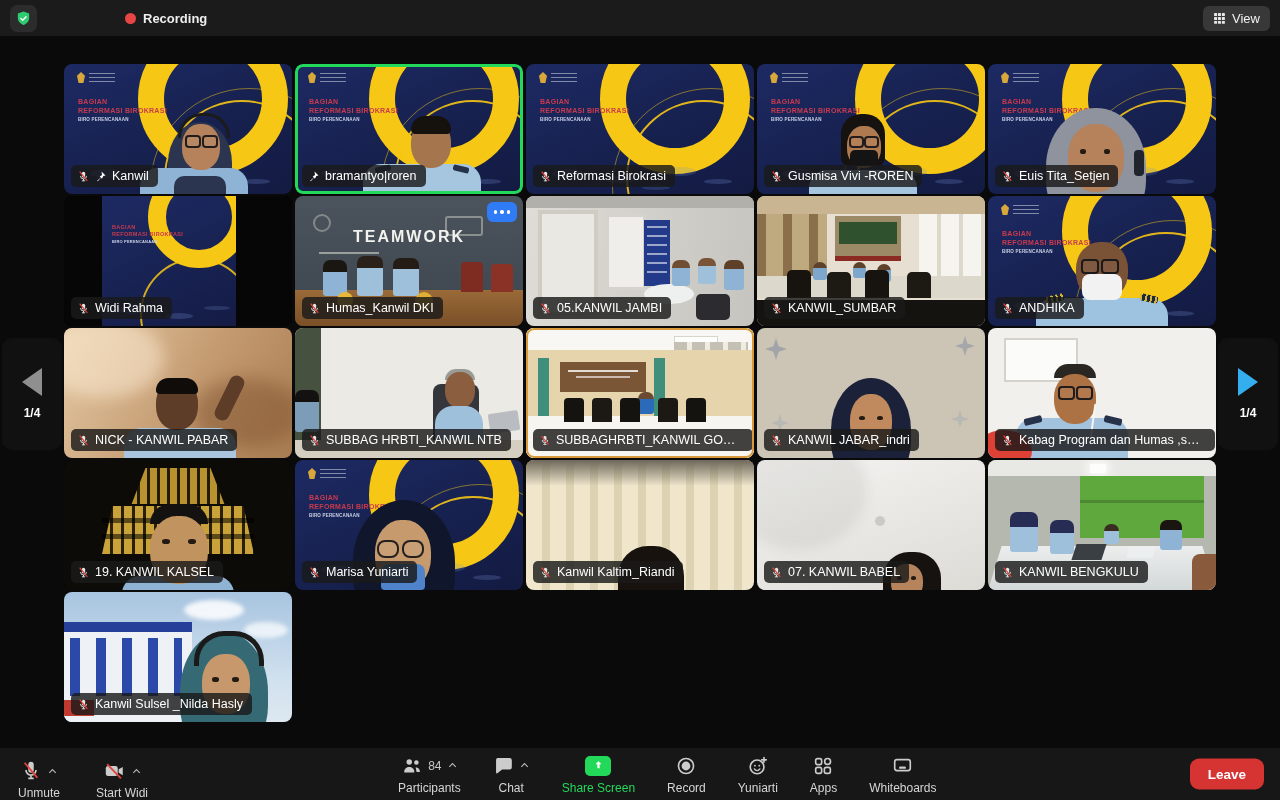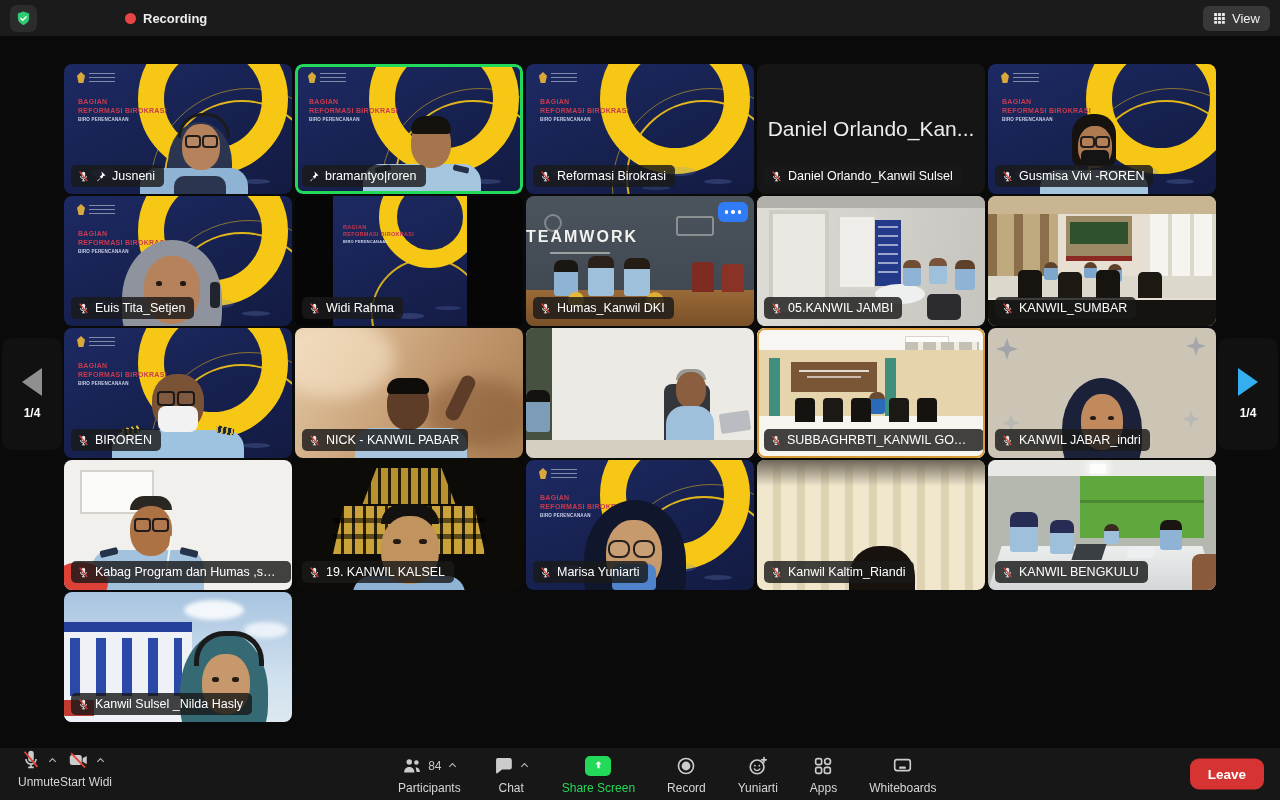--- a/index.html
+++ b/index.html
@@ -45,32 +45,32 @@
   .namecard{background:#151515;display:flex;align-items:center;justify-content:center;}
   .namecard .big{color:#ececec;font-size:21px;}
   
   .page-nav{position:absolute;width:60px;height:112px;top:338px;background:#111;border-radius:10px;z-index:9;
     display:flex;flex-direction:column;align-items:center;justify-content:center;gap:10px;cursor:pointer;}
   .tri-left{width:0;height:0;border-top:14px solid transparent;border-bottom:14px solid transparent;border-right:20px solid #8f8f8f;}
   .tri-right{width:0;height:0;border-top:14px solid transparent;border-bottom:14px solid transparent;border-left:20px solid #35aef0;}
   .page-label{color:#fff;font-size:12px;font-weight:700;}
   
   .toolbar{position:absolute;left:0;right:0;bottom:0;height:52px;background:#171717;}
-  .tb-left{position:absolute;left:18px;top:0;height:100%;display:flex;align-items:flex-start;}
+  .tb-left{position:absolute;left:18px;top:0;height:100%;display:flex;align-items:flex-end;gap:36px;}
   .tb-center{position:absolute;left:398px;top:0;height:100%;display:flex;align-items:center;gap:32px;}
   .tb-item{display:flex;flex-direction:column;align-items:center;gap:3px;color:#d6d6d6;font-size:12px;cursor:pointer;}
   .icon-row{display:flex;align-items:center;gap:5px;height:24px;}
   .green-sq{width:26px;height:20px;border-radius:5px;background:#23d959;display:flex;align-items:center;justify-content:center;}
   .share-label{color:#23d959;}
   .count{color:#c8c8c8;font-size:12px;}
   .leave-btn{position:absolute;right:16px;top:50%;transform:translateY(-50%);background:#d63333;color:#fff;
     font-size:13.5px;font-weight:700;padding:8px 18px;border-radius:9px;cursor:pointer;}
   
   .fg{position:absolute;border-radius:7px 7px 3px 3px;}
-  .board-text{position:absolute;top:32px;left:0;right:0;color:#f2f2ee;font-size:16px;letter-spacing:2px;font-weight:600;z-index:2;font-family:"Liberation Sans",sans-serif;}
+  .board-text{position:absolute;top:32px;left:0;right:0;text-align:center;color:#f2f2ee;font-size:16px;letter-spacing:2px;font-weight:600;z-index:2;font-family:"Liberation Sans",sans-serif;}
   .more-btn{position:absolute;top:6px;right:6px;width:30px;height:20px;background:#2f7cf6;border-radius:6px;z-index:7;display:flex;align-items:center;justify-content:center;gap:3px;cursor:pointer;}
   .more-btn i{width:3.5px;height:3.5px;border-radius:50%;background:#fff;}
 </style>
 </head>
 <body>
 
 <div class="topbar">
   <div class="shield-btn">
     <svg width="17" height="17" viewBox="0 0 24 24">
         <path d="M12 2l8 3v6c0 5-3.4 8.6-8 10-4.6-1.4-8-5-8-10V5z" fill="#2ecc71"></path>
@@ -123,21 +123,21 @@
     </div>
     <div class="nametag">
       <svg width="13" height="13" viewBox="0 0 24 24">
           <path fill="#e8e8e8" d="M12 14a3 3 0 0 0 3-3V6a3 3 0 0 0-6 0v5a3 3 0 0 0 3 3z"></path>
           <path fill="none" stroke="#e8e8e8" stroke-width="1.7" d="M6.5 11a5.5 5.5 0 0 0 11 0M12 16.5V20M9 20h6"></path>
           <path stroke="#e0443a" stroke-width="2.4" d="M5 3l14 17"></path>
         </svg>
       <svg width="12" height="12" viewBox="0 0 24 24" fill="#fff">
           <path d="M13 3l8 8-4.4 1L14 17.5l-2.2-2.2-6.2 7.4-1.3-1.3 7.4-6.2L9.5 13 14 10z"></path>
         </svg>
-      <span class="nm">Jusneni</span>
+      <span class="nm">Kanwil</span>
     </div>
   </div>
 
   <div class="tile speaking">
     <div class="video vbg">
       <i class="ab arcS"></i>
         <i class="ab arcT"></i>
         <i class="ab arcT2"></i>
       <span class="gov"></span>
       <div class="brand">
@@ -178,33 +178,20 @@
     <div class="nametag">
       <svg width="13" height="13" viewBox="0 0 24 24">
           <path fill="#e8e8e8" d="M12 14a3 3 0 0 0 3-3V6a3 3 0 0 0-6 0v5a3 3 0 0 0 3 3z"></path>
           <path fill="none" stroke="#e8e8e8" stroke-width="1.7" d="M6.5 11a5.5 5.5 0 0 0 11 0M12 16.5V20M9 20h6"></path>
           <path stroke="#e0443a" stroke-width="2.4" d="M5 3l14 17"></path>
         </svg>
       <span class="nm">Reformasi Birokrasi</span>
     </div>
   </div>
 
-  <div class="tile">
-    <div class="video namecard">
-      <span class="big">Daniel Orlando_Kan...</span>
-    </div>
-    <div class="nametag">
-      <svg width="13" height="13" viewBox="0 0 24 24">
-          <path fill="#e8e8e8" d="M12 14a3 3 0 0 0 3-3V6a3 3 0 0 0-6 0v5a3 3 0 0 0 3 3z"></path>
-          <path fill="none" stroke="#e8e8e8" stroke-width="1.7" d="M6.5 11a5.5 5.5 0 0 0 11 0M12 16.5V20M9 20h6"></path>
-          <path stroke="#e0443a" stroke-width="2.4" d="M5 3l14 17"></path>
-        </svg>
-      <span class="nm">Daniel Orlando_Kanwil Sulsel</span>
-    </div>
-  </div>
 
   <div class="tile">
     <div class="video vbg">
       <i class="ab arcS" style="right:-20px;"></i>
         <i class="ab arcT"></i>
         <i class="ab arcT2"></i>
       <span class="gov"></span>
       <div class="brand">
         <div class="b1">BAGIAN</div>
           <div class="b1">REFORMASI BIROKRASI</div>
@@ -385,21 +372,21 @@
         <i class="ab lens" style="left:93px;bottom:52px;width:14px;height:11px;"></i>
         <i class="ab lens" style="left:113px;bottom:52px;width:14px;height:11px;"></i>
       </div>
     </div>
     <div class="nametag">
       <svg width="13" height="13" viewBox="0 0 24 24">
           <path fill="#e8e8e8" d="M12 14a3 3 0 0 0 3-3V6a3 3 0 0 0-6 0v5a3 3 0 0 0 3 3z"></path>
           <path fill="none" stroke="#e8e8e8" stroke-width="1.7" d="M6.5 11a5.5 5.5 0 0 0 11 0M12 16.5V20M9 20h6"></path>
           <path stroke="#e0443a" stroke-width="2.4" d="M5 3l14 17"></path>
         </svg>
-      <span class="nm">BIROREN</span>
+      <span class="nm">ANDHIKA</span>
     </div>
   </div>
 
   <div class="tile">
     <div class="video" style="background:linear-gradient(120deg,#e3c9a4,#c49a70 55%,#a97d52);">
       <i class="ab" style="left:-20px;top:-10px;width:120px;height:80px;border-radius:50%;background:rgba(255,240,215,.5);filter:blur(8px);"></i>
       <i class="ab" style="right:-10px;bottom:10px;width:110px;height:70px;border-radius:50%;background:rgba(120,75,40,.45);filter:blur(9px);"></i>
       <div class="ab person" style="inset:0;">
         <i class="ab pb" style="left:60px;bottom:-8px;width:112px;height:38px;background:#a9c6de;"></i>
         <i class="ab" style="left:158px;bottom:36px;width:15px;height:48px;background:#5d3c28;border-radius:7px;transform:rotate(26deg);"></i>
@@ -420,20 +407,28 @@
   <div class="tile">
     <div class="video" style="background:#eceae4;">
       <i class="ab" style="left:0;top:0;width:26px;height:130px;background:#46523f;"></i>
       <i class="fg" style="left:0;bottom:26px;width:24px;height:42px;background:linear-gradient(#141210 0 28%,#7d9cb8 28%);"></i>
       <i class="ab" style="left:138px;bottom:16px;width:46px;height:58px;background:#34363c;border-radius:8px 8px 0 0;"></i>
       <i class="ab" style="left:150px;bottom:78px;width:30px;height:11px;background:#9a9a96;border-radius:12px 12px 0 0;"></i>
       <i class="ab ph" style="left:150px;bottom:50px;width:30px;height:36px;background:#8a5e3e;"></i>
       <i class="ab pb" style="left:140px;bottom:16px;width:48px;height:36px;background:#9fc0da;"></i>
       <i class="ab" style="left:194px;bottom:26px;width:30px;height:20px;background:#b9bcc0;border-radius:2px;transform:rotate(-8deg);"></i>
       <i class="ab" style="left:0;bottom:0;right:0;height:18px;background:#d5cfc2;"></i>
+    </div>
+    <div class="nametag">
+      <svg width="13" height="13" viewBox="0 0 24 24">
+          <path fill="#e8e8e8" d="M12 14a3 3 0 0 0 3-3V6a3 3 0 0 0-6 0v5a3 3 0 0 0 3 3z"></path>
+          <path fill="none" stroke="#e8e8e8" stroke-width="1.7" d="M6.5 11a5.5 5.5 0 0 0 11 0M12 16.5V20M9 20h6"></path>
+          <path stroke="#e0443a" stroke-width="2.4" d="M5 3l14 17"></path>
+        </svg>
+      <span class="nm">SUBBAG HRBTI_KANWIL NTB</span>
     </div>
   </div>
 
 
 
   <div class="tile recent">
     <div class="video" style="background:#f3efe2;">
       <i class="ab" style="left:0;top:0;right:0;height:22px;background:#f8f7f3;"></i>
       <i class="ab" style="left:148px;top:8px;width:42px;height:11px;background:#fdfdfb;border:1px solid #d8d5cc;"></i>
       <i class="ab" style="right:6px;top:14px;width:74px;height:24px;background:repeating-linear-gradient(90deg,#c4c0b4 0 13px,#efece2 13px 18px);"></i>
@@ -574,20 +569,40 @@
       <svg width="13" height="13" viewBox="0 0 24 24">
           <path fill="#e8e8e8" d="M12 14a3 3 0 0 0 3-3V6a3 3 0 0 0-6 0v5a3 3 0 0 0 3 3z"></path>
           <path fill="none" stroke="#e8e8e8" stroke-width="1.7" d="M6.5 11a5.5 5.5 0 0 0 11 0M12 16.5V20M9 20h6"></path>
           <path stroke="#e0443a" stroke-width="2.4" d="M5 3l14 17"></path>
         </svg>
       <span class="nm">Kanwil Kaltim_Riandi</span>
     </div>
   </div>
 
 
+  <div class="tile">
+    <div class="video" style="background:linear-gradient(160deg,#f5f4f2,#dcdbd6);">
+      <i class="ab" style="left:-30px;top:-30px;width:140px;height:120px;border-radius:50%;background:rgba(120,120,115,.12);filter:blur(6px);"></i>
+      <i class="ab" style="left:118px;top:56px;width:10px;height:10px;border-radius:50%;background:rgba(150,145,135,.35);"></i>
+      <div class="ab person" style="inset:0;">
+        <i class="ab" style="left:126px;bottom:-16px;width:58px;height:54px;background:#15120f;border-radius:26px 26px 6px 6px;"></i>
+        <i class="ab ph" style="left:134px;bottom:-10px;width:32px;height:36px;background:#b5835c;"></i>
+        <i class="ab ph" style="left:140px;bottom:10px;width:5px;height:4px;background:#241a12;"></i>
+        <i class="ab ph" style="left:154px;bottom:10px;width:5px;height:4px;background:#241a12;"></i>
+      </div>
+    </div>
+    <div class="nametag">
+      <svg width="13" height="13" viewBox="0 0 24 24">
+          <path fill="#e8e8e8" d="M12 14a3 3 0 0 0 3-3V6a3 3 0 0 0-6 0v5a3 3 0 0 0 3 3z"></path>
+          <path fill="none" stroke="#e8e8e8" stroke-width="1.7" d="M6.5 11a5.5 5.5 0 0 0 11 0M12 16.5V20M9 20h6"></path>
+          <path stroke="#e0443a" stroke-width="2.4" d="M5 3l14 17"></path>
+        </svg>
+      <span class="nm">07. KANWIL BABEL</span>
+    </div>
+  </div>
 
   <div class="tile">
     <div class="video" style="background:#b5b8ae;">
       <i class="ab" style="left:0;top:0;right:0;height:16px;background:#e8e8e4;"></i>
       <i class="ab" style="left:102px;top:4px;width:16px;height:9px;background:#fdfdfb;box-shadow:0 0 8px 3px rgba(255,255,255,.8);"></i>
       <i class="ab" style="left:92px;top:16px;right:12px;height:62px;background:#5fa83e;"></i>
       <i class="ab" style="left:92px;top:40px;right:12px;height:3px;background:rgba(0,0,0,.18);"></i>
       <i class="ab" style="left:0;bottom:0;right:0;height:44px;background:linear-gradient(#eceeee,#d3d8d8);clip-path:polygon(6% 0,94% 0,100% 100%,0 100%);"></i>
       <i class="fg" style="left:22px;bottom:38px;width:28px;height:40px;background:linear-gradient(#272c55 0 38%,#9fc0da 38%);"></i>
       <i class="fg" style="left:62px;bottom:36px;width:24px;height:34px;background:linear-gradient(#272c55 0 38%,#9fc0da 38%);"></i>

